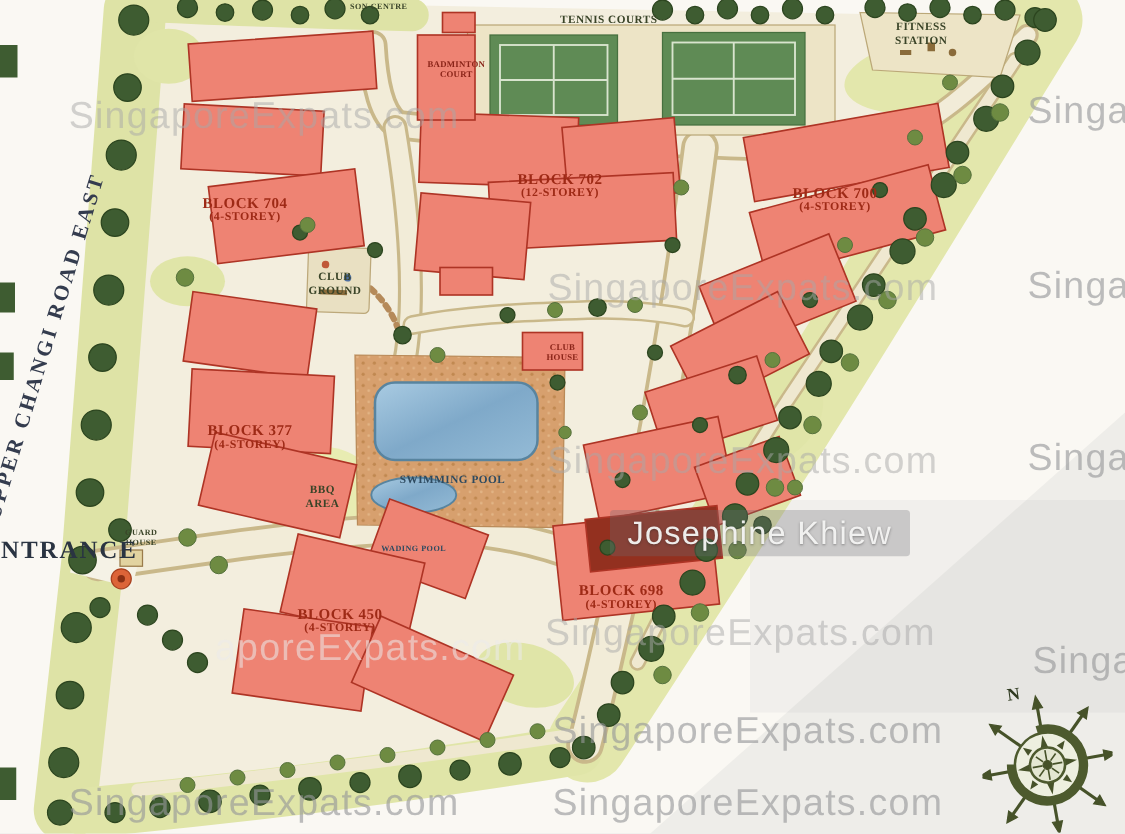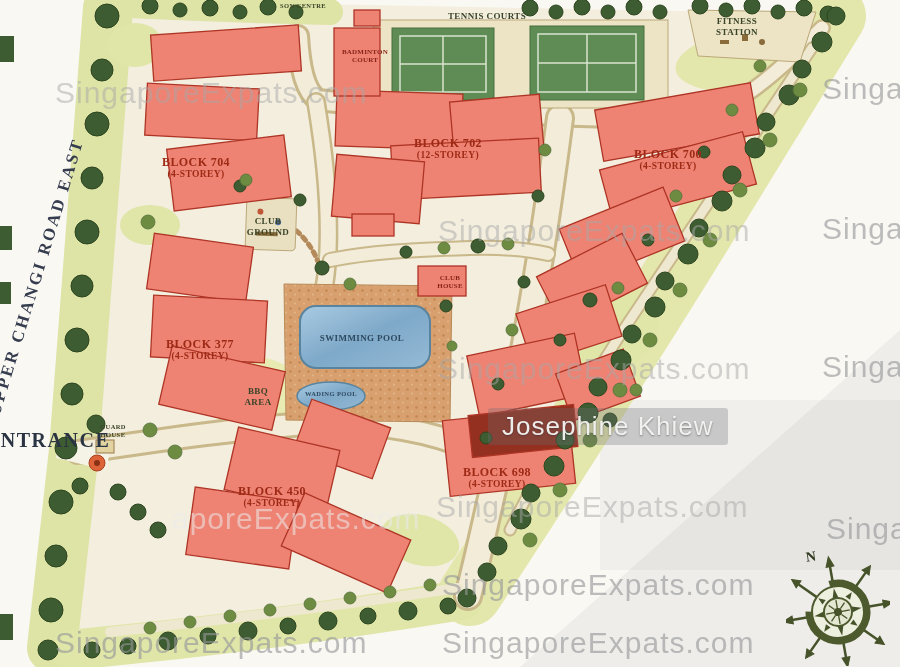--- a/index.html
+++ b/index.html
@@ -11,21 +11,21 @@
   .wm{position:absolute;font-family:"Liberation Sans",sans-serif;font-size:30px;
       color:rgba(168,168,168,0.50);letter-spacing:1px;white-space:nowrap;}
   .wm.dark{color:rgba(148,150,152,0.62);}
   .wm.light{color:rgba(235,235,235,0.55);margin-left:12px;}
   .labels{position:absolute;inset:0;z-index:3;}
   .lbl{position:absolute;transform:translate(-50%,-50%);text-align:center;font-weight:bold;
        white-space:nowrap;line-height:1.2;letter-spacing:0.4px;}
   .red{color:#9E2A16;font-size:12px;}
   .red .sub{font-size:9.5px;}
   .green{color:#3A4428;font-size:9px;}
-  .blue{color:#2E4A60;font-size:9px;}
+  .blue{color:#2E4A60;font-size:9px;margin-top:46px;}
   .dred{color:#8A2418;font-size:7px;letter-spacing:0.2px;padding-left:16px;}
   .tiny{font-size:6.5px;}
   .entrance{position:absolute;left:-14px;top:429px;font-size:20px;font-weight:bold;
             color:#2A3442;letter-spacing:1.5px;z-index:3;}
   .roadname{position:absolute;left:4px;top:398px;transform:rotate(-73deg);
             transform-origin:0 100%;font-size:17px;font-weight:bold;color:#343C4E;
             letter-spacing:2.5px;white-space:nowrap;z-index:3;}
   svg.compassart{z-index:4;}
   .north{position:absolute;left:806px;top:549px;font-size:14px;font-weight:bold;
          color:#2F3A20;transform:rotate(-8deg);z-index:4;}

